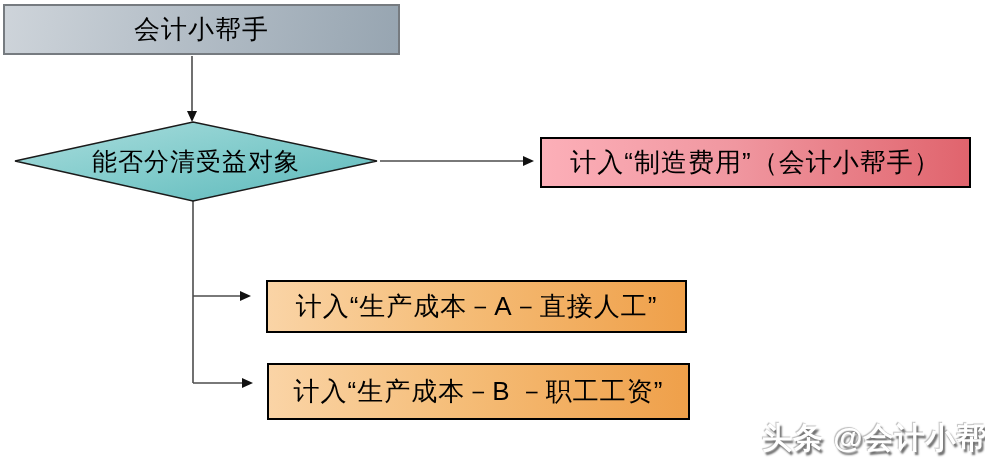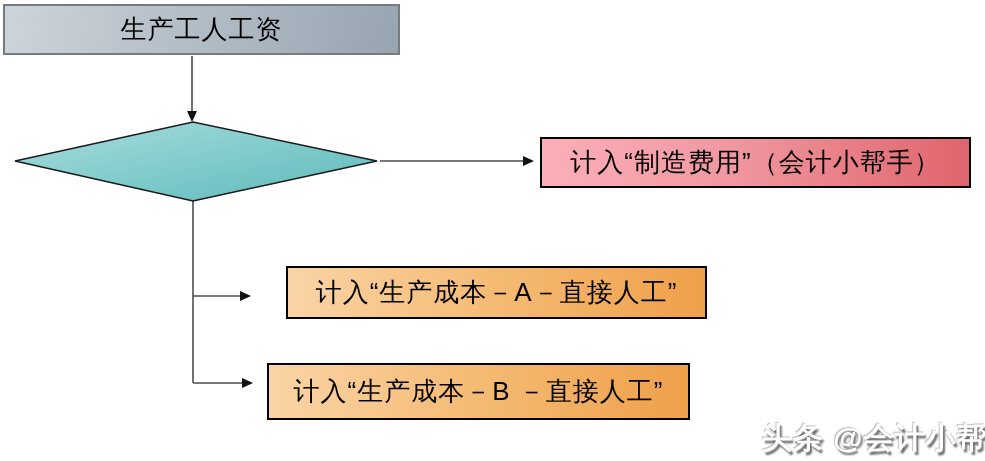--- a/index.html
+++ b/index.html
@@ -58,24 +58,23 @@
     background: linear-gradient(to right, #fcafb8 0%, #f097a0 45%, #e0646d 100%);
     font-size: 26px;
   }
   .orange-box {
     border: 2px solid #000000;
     background: linear-gradient(to right, #fad4a6 0%, #f5bd78 45%, #efa04a 100%);
     font-size: 26px;
   }
   .box-a {
     left: 266px;
-    top: 266px;
+    top: 280px;
     width: 417px;
     height: 49px;
-    margin-left: 20px;
   }
   .box-b {
     left: 267px;
     top: 363px;
     width: 419px;
     height: 53px;
   }
   .watermark {
     position: absolute;
     left: 762px;
@@ -112,24 +111,25 @@
 
     <line x1="193" y1="296" x2="240" y2="296" stroke="#4d4d4d" stroke-width="1.6"></line>
     <polygon points="251,296 240,291 240,301" fill="#111111"></polygon>
 
     <line x1="193" y1="383" x2="242" y2="383" stroke="#4d4d4d" stroke-width="1.6"></line>
     <polygon points="253,383 242,378 242,388" fill="#111111"></polygon>
 
     <polygon points="15,161 193,122 377,161 193,201" fill="url(#diamondGrad)" stroke="#1a1a1a" stroke-width="1.5"></polygon>
   </svg>
 
-  <div class="node start-box">生产工人工资</div>
+  <div class="node start-box">会计小帮手</div>
 
+  <div class="node diamond-label">能否分清受益对象</div>
 
   <div class="node pink-box">计入“制造费用”（会计小帮手）</div>
 
   <div class="node orange-box box-a">计入“生产成本－A－直接人工”</div>
 
-  <div class="node orange-box box-b">计入“生产成本－B －直接人工”</div>
+  <div class="node orange-box box-b">计入“生产成本－B －职工工资”</div>
 
   <div class="watermark">头条 @会计小帮手</div>
 
 </div>
 
 </body></html>

